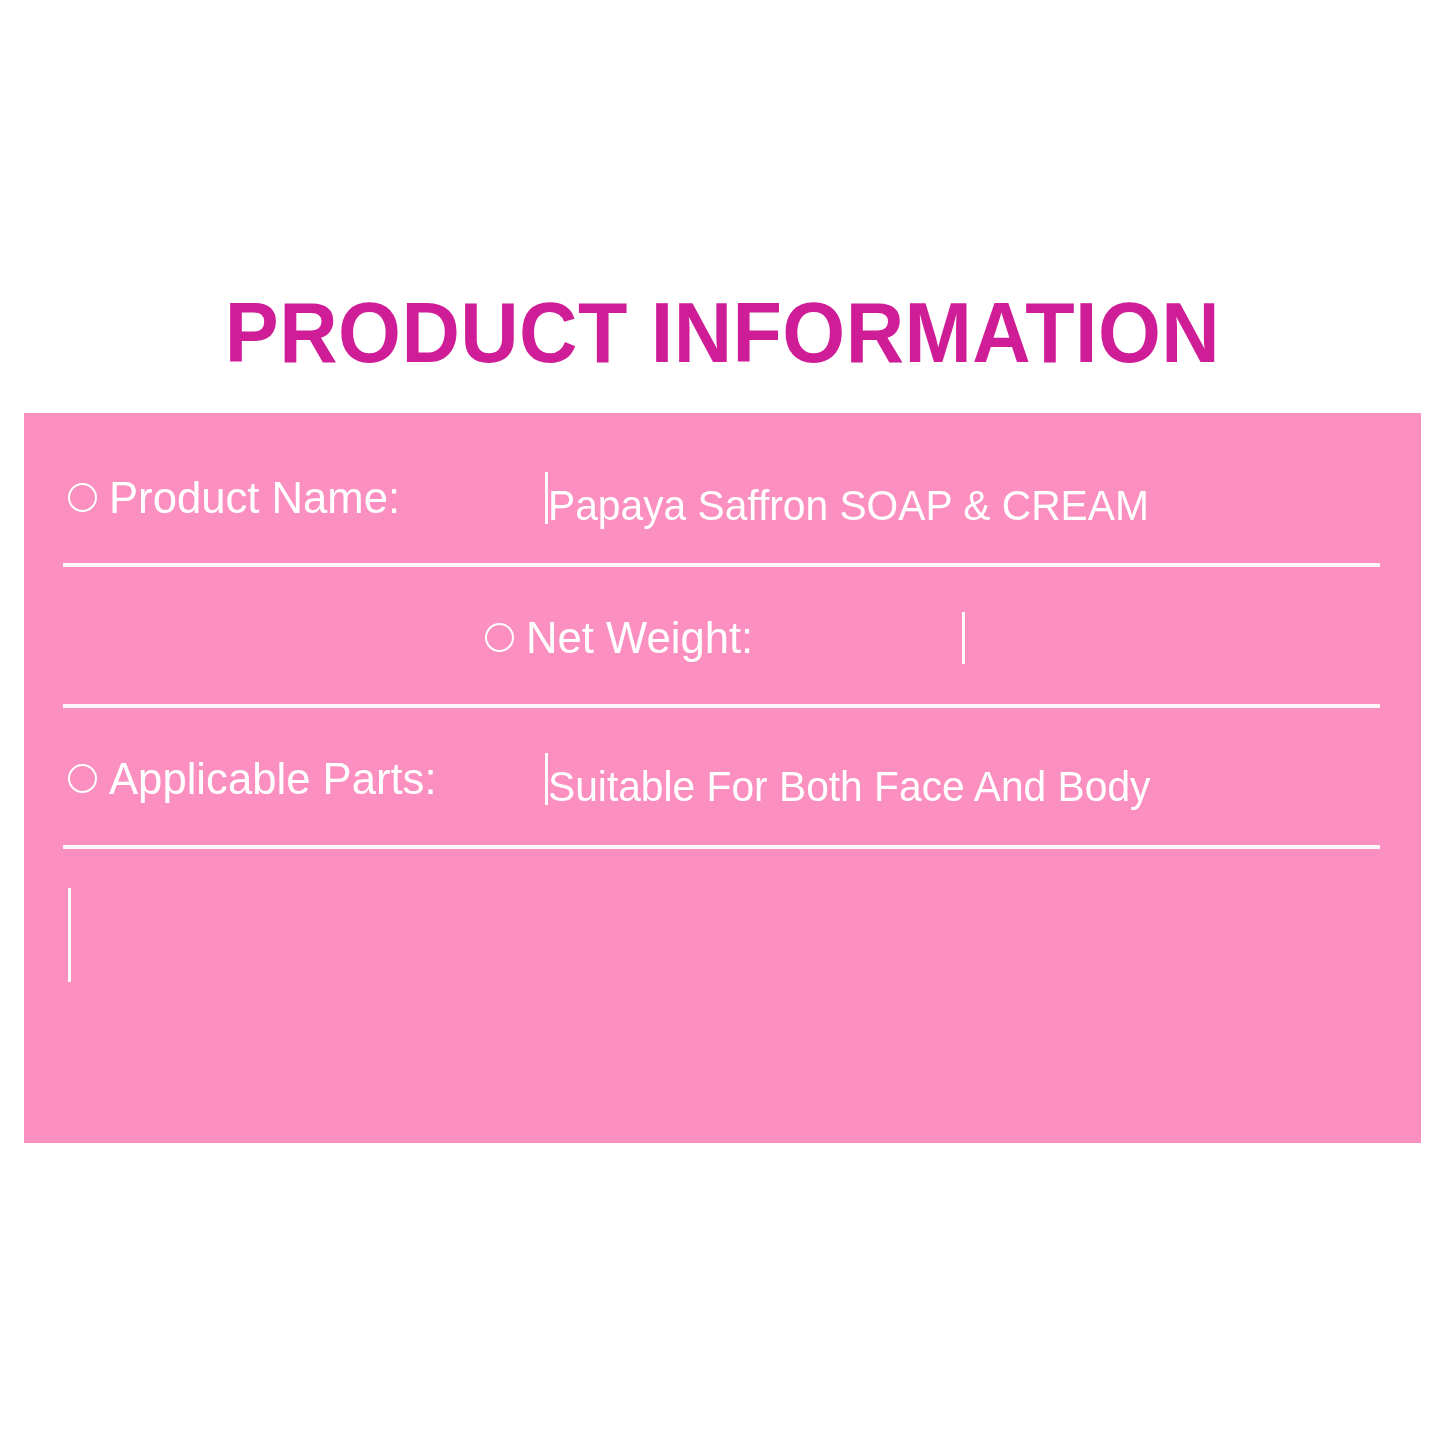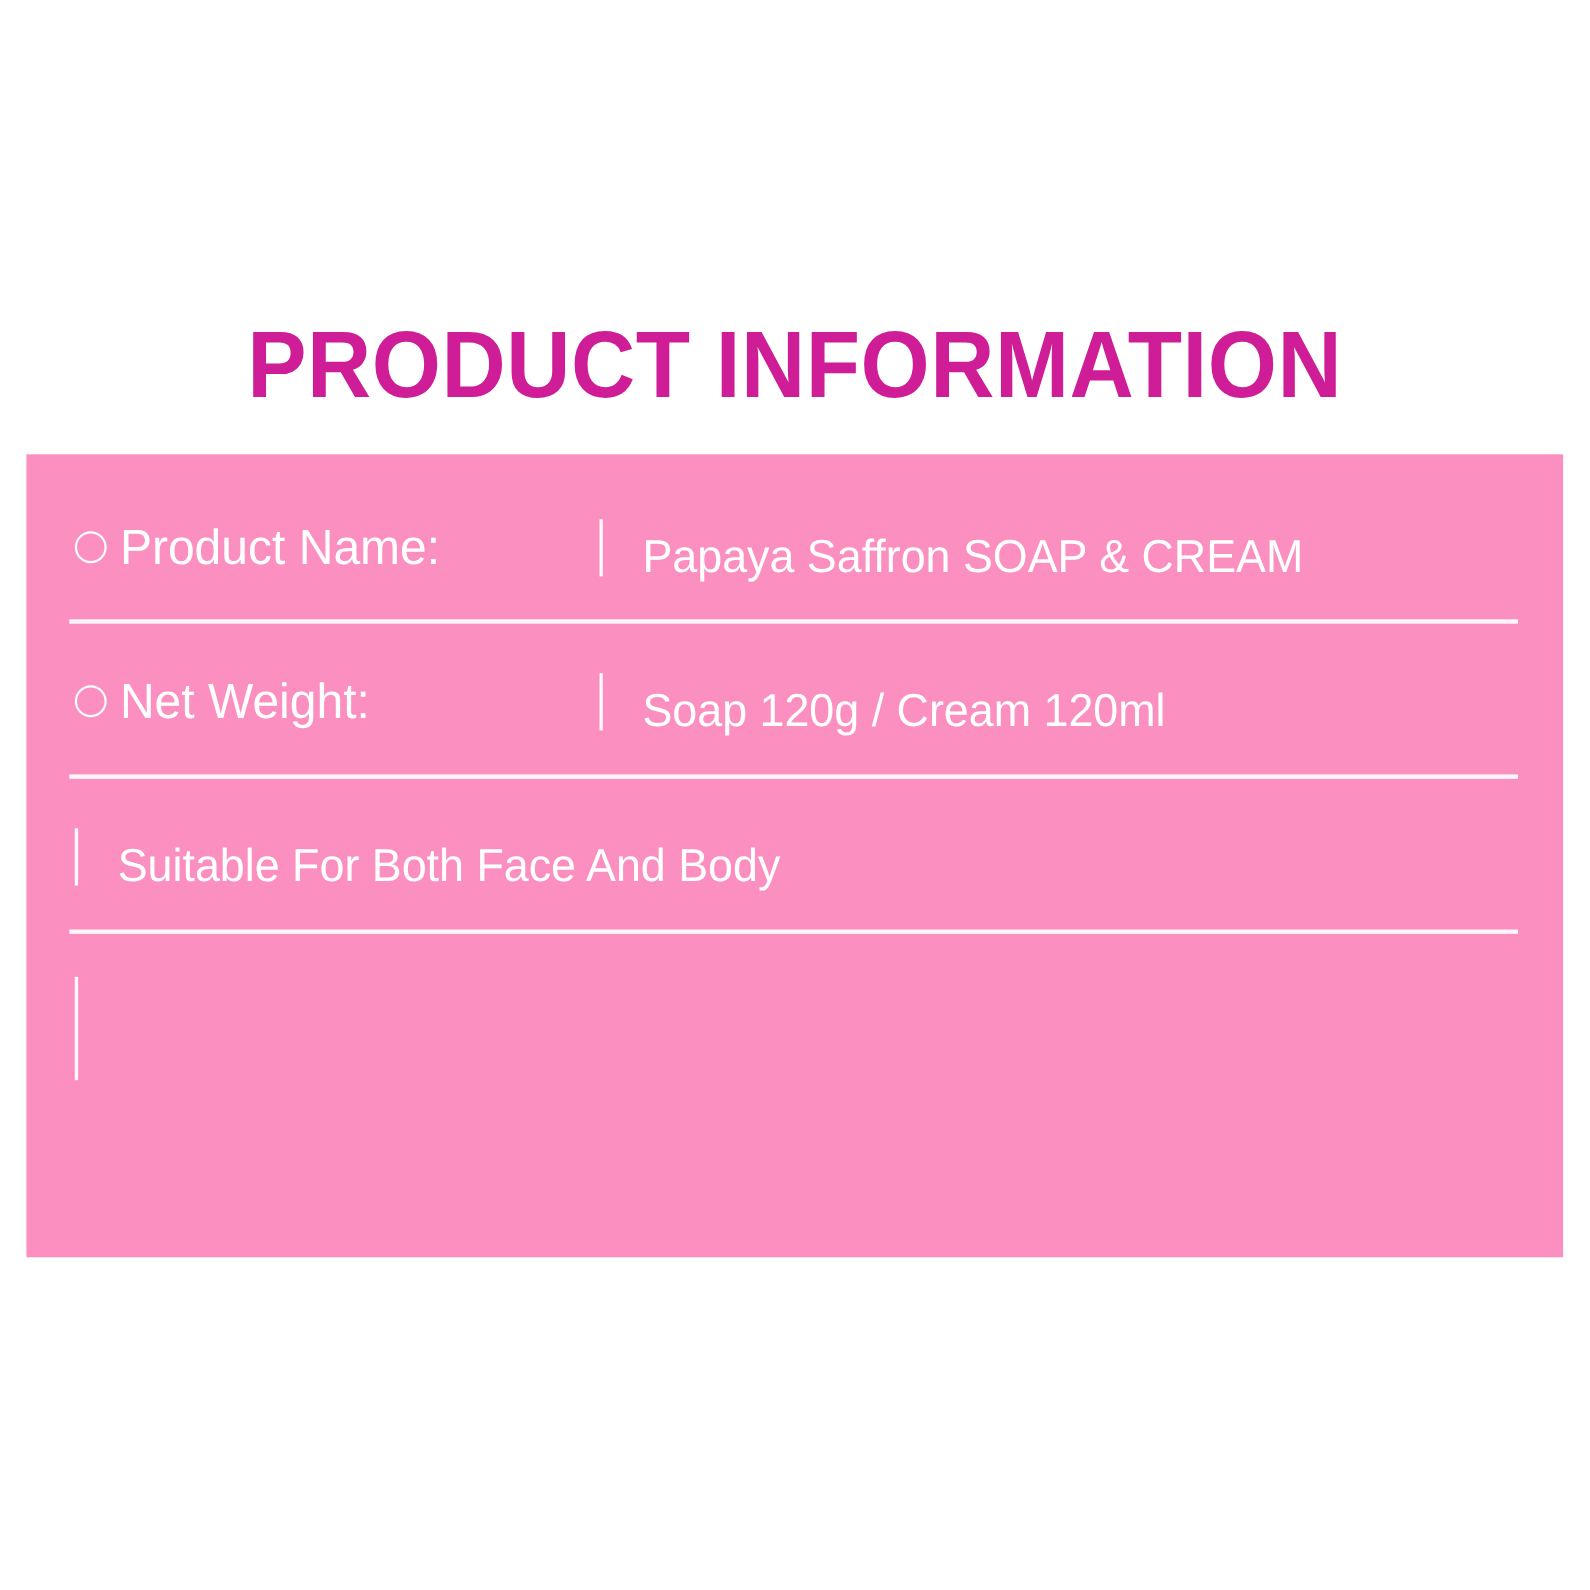--- a/index.html
+++ b/index.html
@@ -125,21 +125,20 @@
     width: 3px;
     background: #ffffff;
     opacity: 0.95;
     align-self: center;
   }
   .divider.h-short { height: 52px; }
   .divider.h-tall  { height: 94px; }
 
   .value-cell {
     flex: 1 1 auto;
-    padding-left: 36px;
     box-sizing: border-box;
     margin-top: 16px;
   }
 
   .value-text {
     color: #ffffff;
     font-family: "Liberation Sans Narrow", "Liberation Sans", "DejaVu Sans Condensed", sans-serif;
     font-size: 42px;
     line-height: 47px;
     font-weight: normal;
@@ -171,28 +170,27 @@
         </div>
       </div>
 
 
       <div class="row r2 sep">
         <div class="label-cell">
           <span class="bullet"></span>
           <span class="label-text">Net Weight:</span>
         </div>
         <div class="divider h-short"></div>
-        <div class="value-cell">
-          <div class="value-text">
-            <span>Soap 120g / Cream 120ml</span>
-          </div>
-        </div>
       </div>
 
       <div class="row r3 sep">
+        <div class="label-cell">
+          <span class="bullet"></span>
+          <span class="label-text">Applicable Parts:</span>
+        </div>
         <div class="divider h-short"></div>
         <div class="value-cell">
           <div class="value-text">
             <span>Suitable For Both Face And Body</span>
           </div>
         </div>
       </div>
 
       <div class="row r4">
         <div class="divider h-tall"></div>

